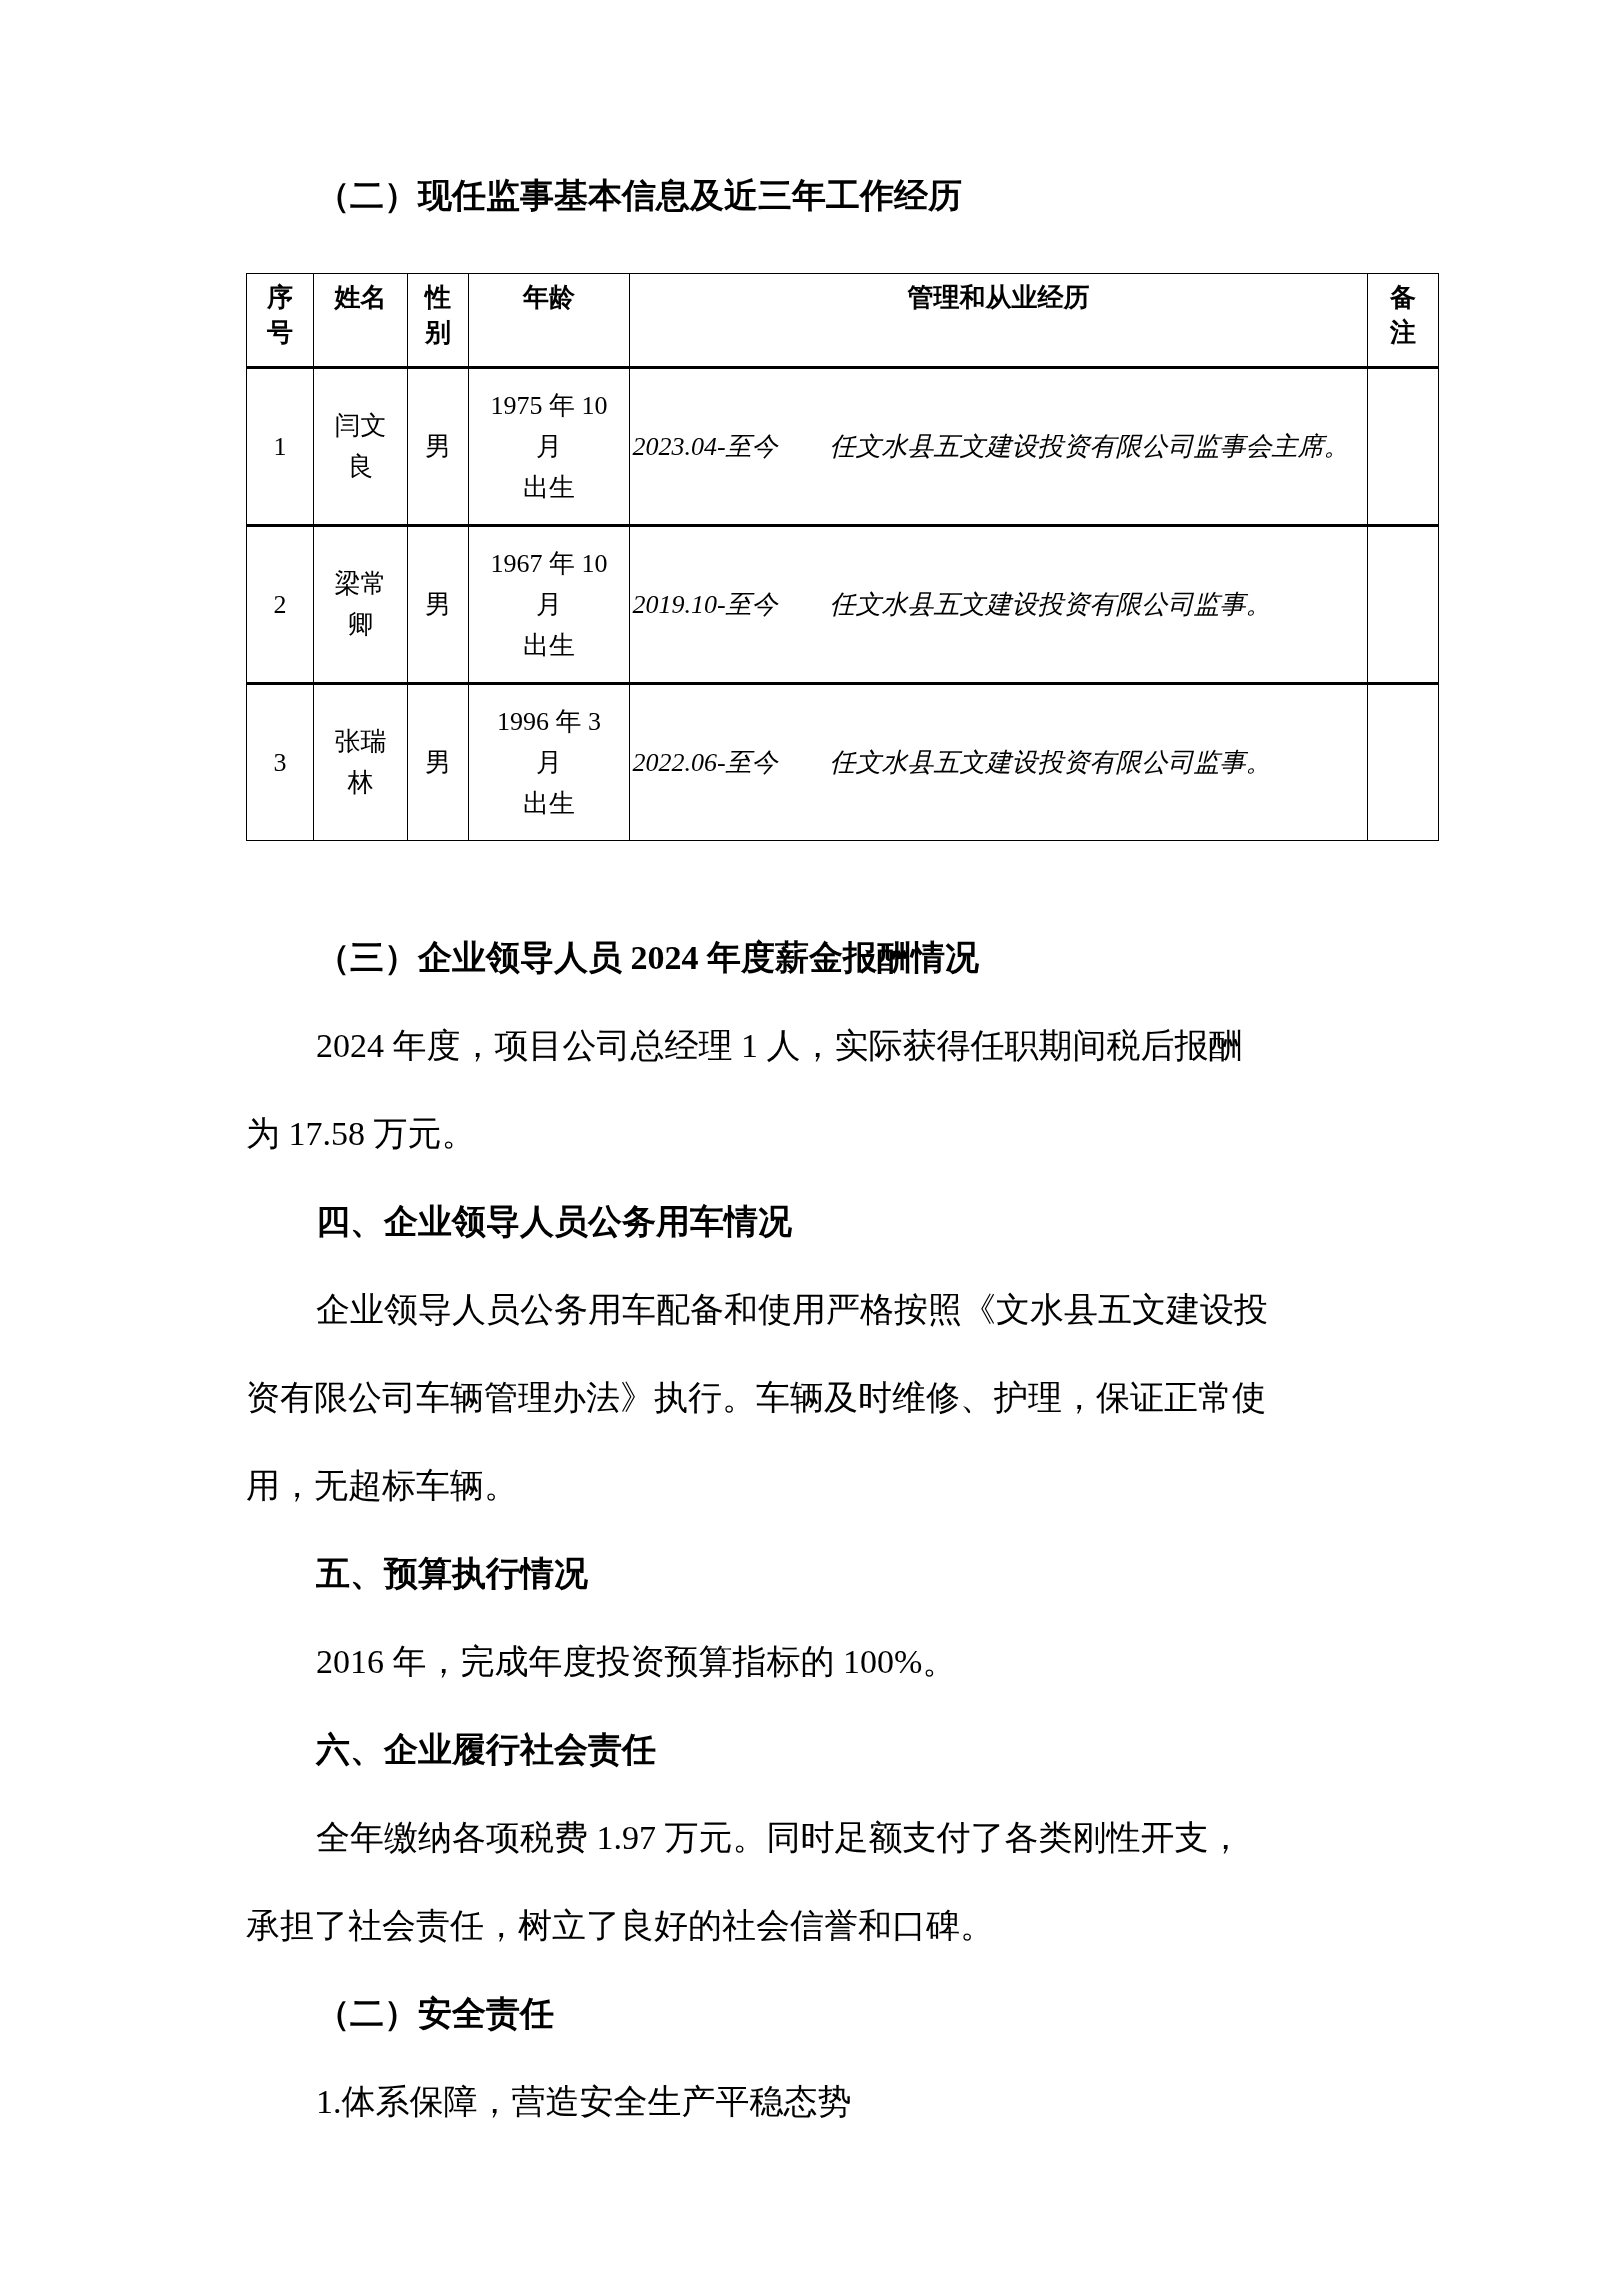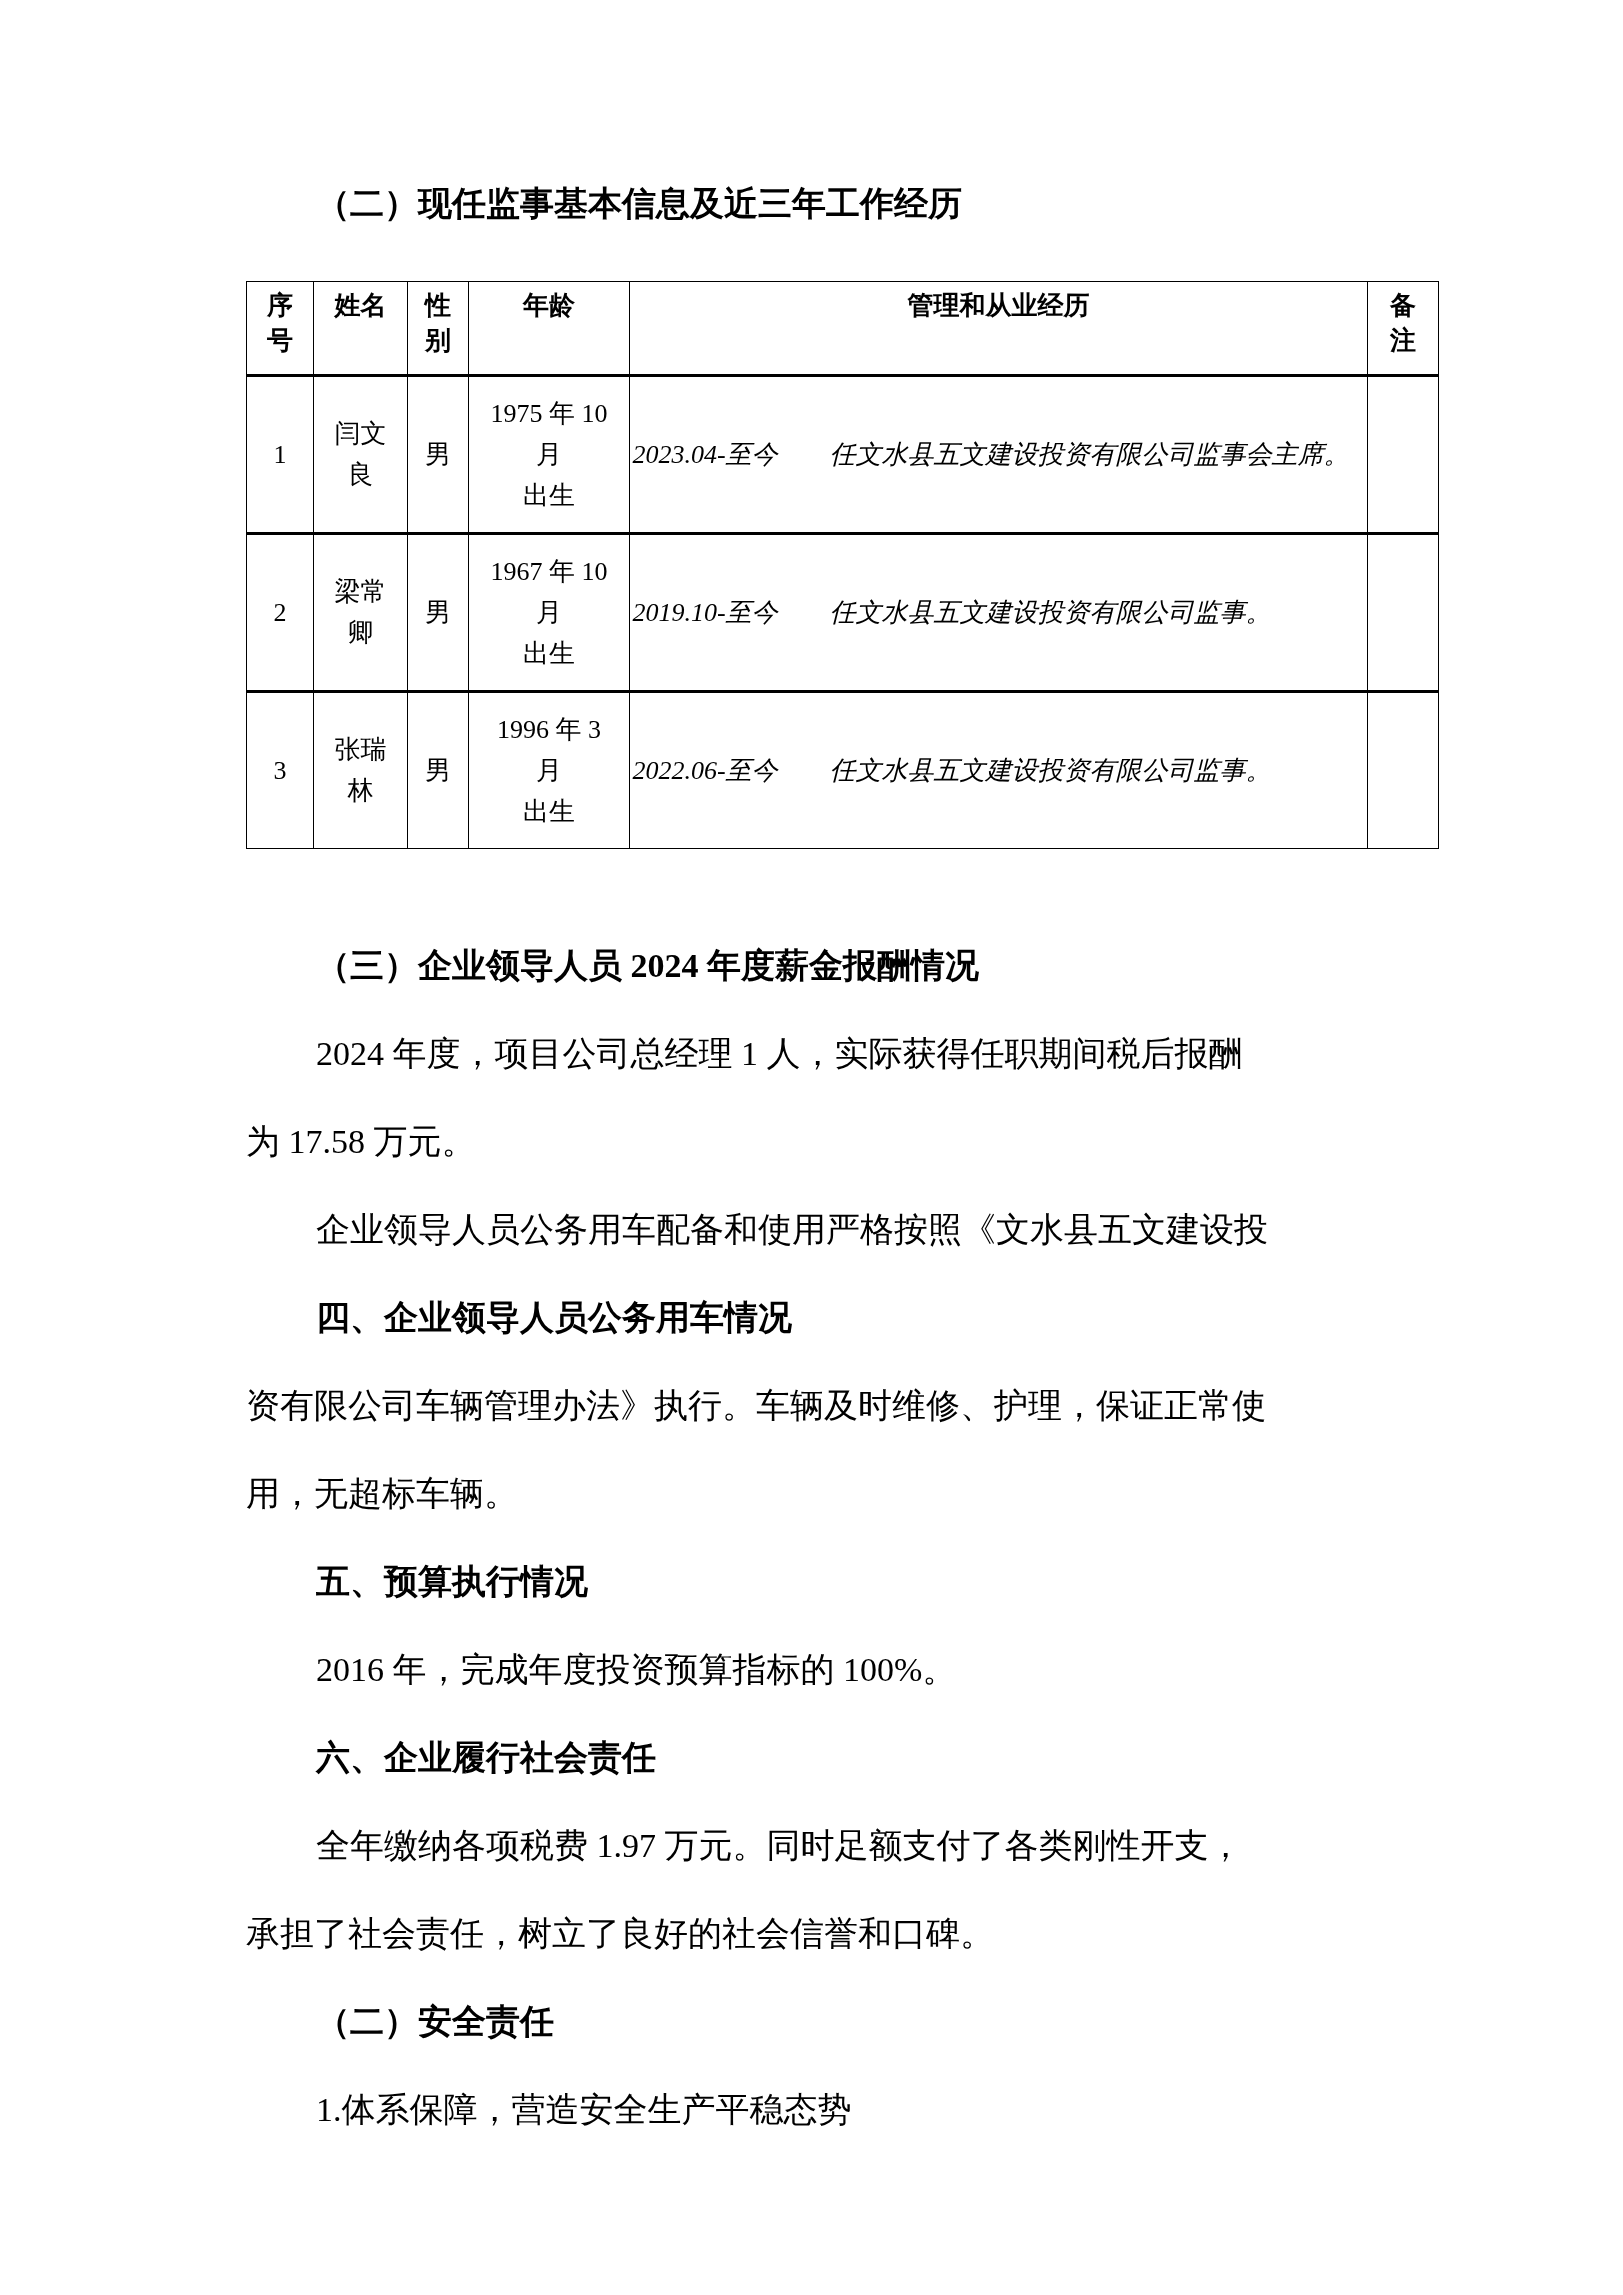--- a/index.html
+++ b/index.html
@@ -9,21 +9,21 @@
     height:2295px;
     margin:0 auto;
     background:#ffffff;
     color:#000000;
     font-family:"Liberation Serif", serif;
     overflow:hidden;
   }
   .content {
     position:absolute;
     left:246px;
-    top:8px;
+    top:0;
     width:1132px;
   }
   .line {
     font-size:34px;
     line-height:88px;
     white-space:nowrap;
   }
   .indent { text-indent:70px; }
   .heading { font-weight:bold; }
   .first-heading { margin-top:152px; }
@@ -128,22 +128,22 @@
           <td class="exp">2022.06-至今　　任文水县五文建设投资有限公司监事。</td>
           <td></td>
         </tr>
       </tbody>
     </table>
 
     <div class="line heading indent mt-s3">（三）企业领导人员 2024 年度薪金报酬情况</div>
     <div class="line indent">2024 年度，项目公司总经理 1 人，实际获得任职期间税后报酬</div>
     <div class="line">为 17.58 万元。</div>
 
+    <div class="line heading indent">四、企业领导人员公务用车情况</div>
     <div class="line indent">企业领导人员公务用车配备和使用严格按照《文水县五文建设投</div>
-    <div class="line heading indent">四、企业领导人员公务用车情况</div>
     <div class="line">资有限公司车辆管理办法》执行。车辆及时维修、护理，保证正常使</div>
     <div class="line">用，无超标车辆。</div>
 
     <div class="line heading indent">五、预算执行情况</div>
     <div class="line indent">2016 年，完成年度投资预算指标的 100%。</div>
 
     <div class="line heading indent">六、企业履行社会责任</div>
     <div class="line indent">全年缴纳各项税费 1.97 万元。同时足额支付了各类刚性开支，</div>
     <div class="line">承担了社会责任，树立了良好的社会信誉和口碑。</div>
 

